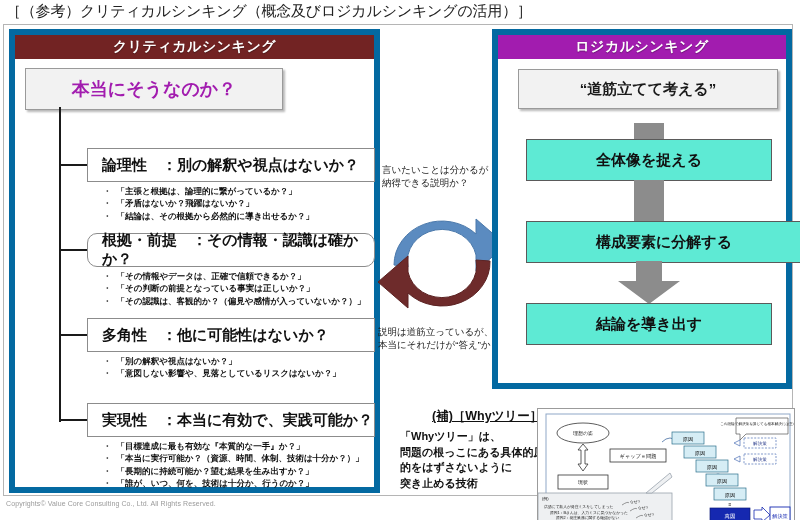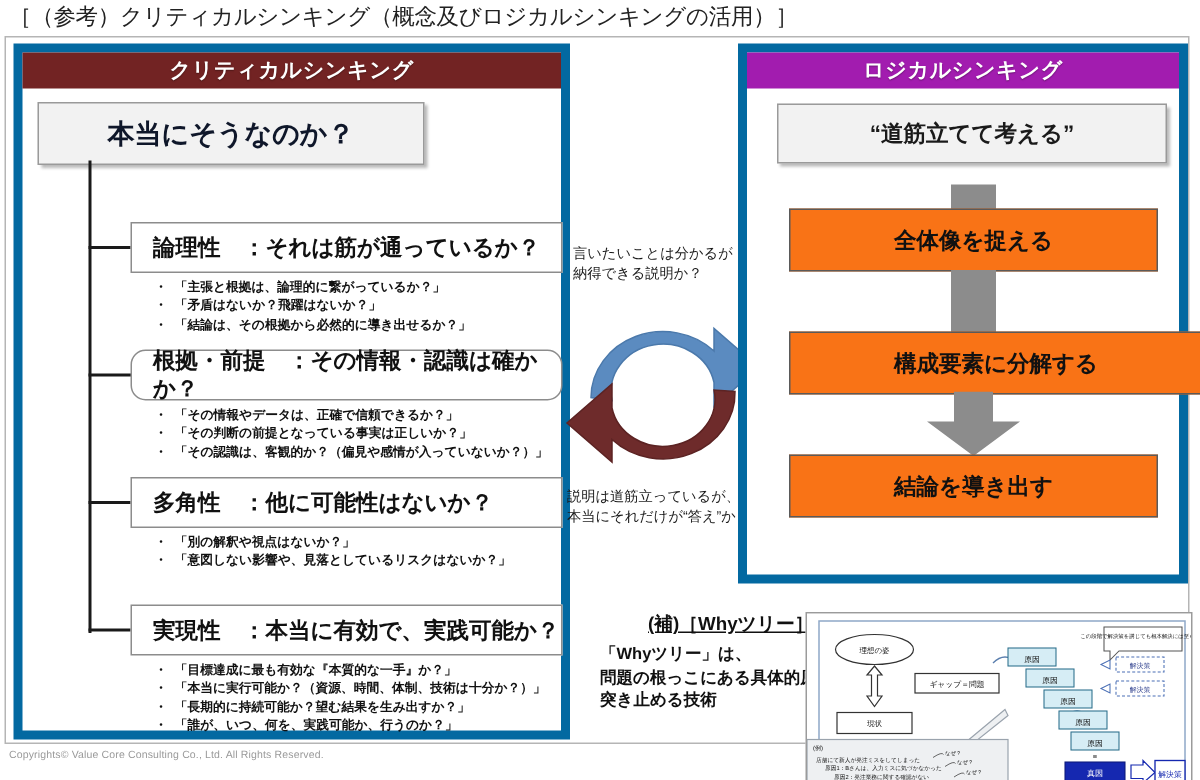--- a/index.html
+++ b/index.html
@@ -32,21 +32,21 @@
   #header-logical{background:#a21caf;text-align:right;}
 
   
   .gbox{
     position:absolute;box-sizing:border-box;background:#f2f2f2;
     border:1px solid #9a9a9a;box-shadow:2px 2px 2px rgba(0,0,0,.28);
     display:flex;align-items:center;
   }
   #root-box{
     left:10px;top:33px;width:258px;height:42px;
-    justify-content:center;font-size:18px;font-weight:bold;color:#0f172a;
+    justify-content:center;font-size:18px;font-weight:bold;color:#a21caf;
   }
   .wbox{
     position:absolute;box-sizing:border-box;background:#ffffff;
     border:1px solid #8c8c8c;display:flex;align-items:center;
     padding-left:14px;font-size:15px;font-weight:bold;color:#111;
   }
   #crit-box-0{left:72px;top:113px;width:288px;height:34px;}
   #crit-box-1{left:72px;top:198px;width:288px;height:34px;border-radius:10px;}
   #crit-box-2{left:72px;top:283px;width:288px;height:34px;}
   #crit-box-3{left:72px;top:368px;width:288px;height:34px;}
@@ -60,21 +60,21 @@
   .bullet-list div::before{content:"\30FB";margin-right:5px;}
 
   
   .tree-v{position:absolute;left:44px;top:72px;width:2px;height:315px;background:#1a1a1a;}
   .tree-h{position:absolute;left:44px;width:30px;height:2px;background:#1a1a1a;}
   #th-0{top:129px;} #th-1{top:214px;} #th-2{top:299px;} #th-3{top:384px;}
 
   
   #log-box-0{left:20px;top:34px;width:260px;height:40px;justify-content:center;font-size:15px;font-weight:bold;}
   .lbox{
-    position:absolute;box-sizing:border-box;background:#f97316;border:1px solid #5a5a5a;
+    position:absolute;box-sizing:border-box;background:#5eead4;border:1px solid #5a5a5a;
     display:flex;align-items:center;justify-content:center;
     font-size:15px;font-weight:bold;color:#111;
   }
   #log-box-1{left:28px;top:104px;width:246px;height:42px;}
   #log-box-2{left:28px;top:186px;width:276px;height:42px;}
   #log-box-3{left:28px;top:268px;width:246px;height:42px;}
   .gray-conn{position:absolute;left:136px;width:30px;background:#8c8c8c;}
   #gc-0{top:88px;height:18px;}
   #gc-1{top:145px;height:42px;}
   .gray-arrow{position:absolute;left:116px;top:226px;width:70px;height:44px;}
@@ -109,21 +109,21 @@
     <div class="panel-header" id="header-critical">クリティカルシンキング</div>
 
     <div class="gbox" id="root-box">本当にそうなのか？</div>
 
     <div class="tree-v"></div>
     <div class="tree-h" id="th-0"></div>
     <div class="tree-h" id="th-1"></div>
     <div class="tree-h" id="th-2"></div>
     <div class="tree-h" id="th-3"></div>
 
-    <div class="wbox" id="crit-box-0">論理性　：それは筋が通っているか？</div>
+    <div class="wbox" id="crit-box-0">論理性　：別の解釈や視点はないか？</div>
     <div class="bullet-list" id="bl-0">
       <div>「主張と根拠は、論理的に繋がっているか？」</div>
       <div>「矛盾はないか？飛躍はないか？」</div>
       <div>「結論は、その根拠から必然的に導き出せるか？」</div>
     </div>
 
     <div class="wbox" id="crit-box-1">根拠・前提　：その情報・認識は確かか？</div>
     <div class="bullet-list" id="bl-1">
       <div>「その情報やデータは、正確で信頼できるか？」</div>
       <div>「その判断の前提となっている事実は正しいか？」</div>
@@ -134,21 +134,21 @@
     <div class="bullet-list" id="bl-2">
       <div>「別の解釈や視点はないか？」</div>
       <div>「意図しない影響や、見落としているリスクはないか？」</div>
     </div>
 
     <div class="wbox" id="crit-box-3">実現性　：本当に有効で、実践可能か？</div>
     <div class="bullet-list" id="bl-3">
       <div>「目標達成に最も有効な『本質的な一手』か？」</div>
       <div>「本当に実行可能か？（資源、時間、体制、技術は十分か？）」</div>
       <div>「長期的に持続可能か？望む結果を生み出すか？」</div>
-      <div>「誰が、いつ、何を、実践可能か、行うのか？」</div>
+      <div>「誰が、いつ、何を、技術は十分か、行うのか？」</div>
     </div>
   </div>
 
   <div class="mid-note" id="mid-note-top">
     <div>言いたいことは分かるが</div>
     <div>納得できる説明か？</div>
   </div>
 
   <svg id="cycle-arrows" viewBox="0 0 140 115">
     <path d="M22 60 A48 44 0 0 1 104 29 L104 14 L134 40 L104 66 L104 50 A34 31 0 0 0 36 62 Z" fill="#5b8bc0" stroke="#4b79ab" stroke-width="1"></path>
@@ -172,20 +172,21 @@
     <svg class="gray-arrow" viewBox="0 0 70 44">
       <polygon points="22,0 48,0 48,20 66,20 35,43 4,20 22,20" fill="#8c8c8c"></polygon>
     </svg>
     <div class="lbox" id="log-box-3">結論を導き出す</div>
   </div>
 
   <div id="why-title">(補)［Whyツリー］活用</div>
   <div id="why-desc">
     <div>「Whyツリー」は、</div>
     <div>問題の根っこにある具体的原因を、</div>
+    <div>的をはずさないように</div>
     <div>突き止める技術</div>
   </div>
 
   <div id="why-thumb">
     <svg viewBox="0 0 258 125" width="258" height="125">
       <rect x="0" y="0" width="258" height="125" fill="#ffffff"></rect>
       <rect x="8" y="5" width="244" height="116" fill="none" stroke="#8fa8c8" stroke-width="1"></rect>
 
       <ellipse cx="45" cy="24" rx="26" ry="10" fill="#fff" stroke="#333" stroke-width="0.8"></ellipse>
       <text x="45" y="26" font-size="5" text-anchor="middle" fill="#111">理想の姿</text>

